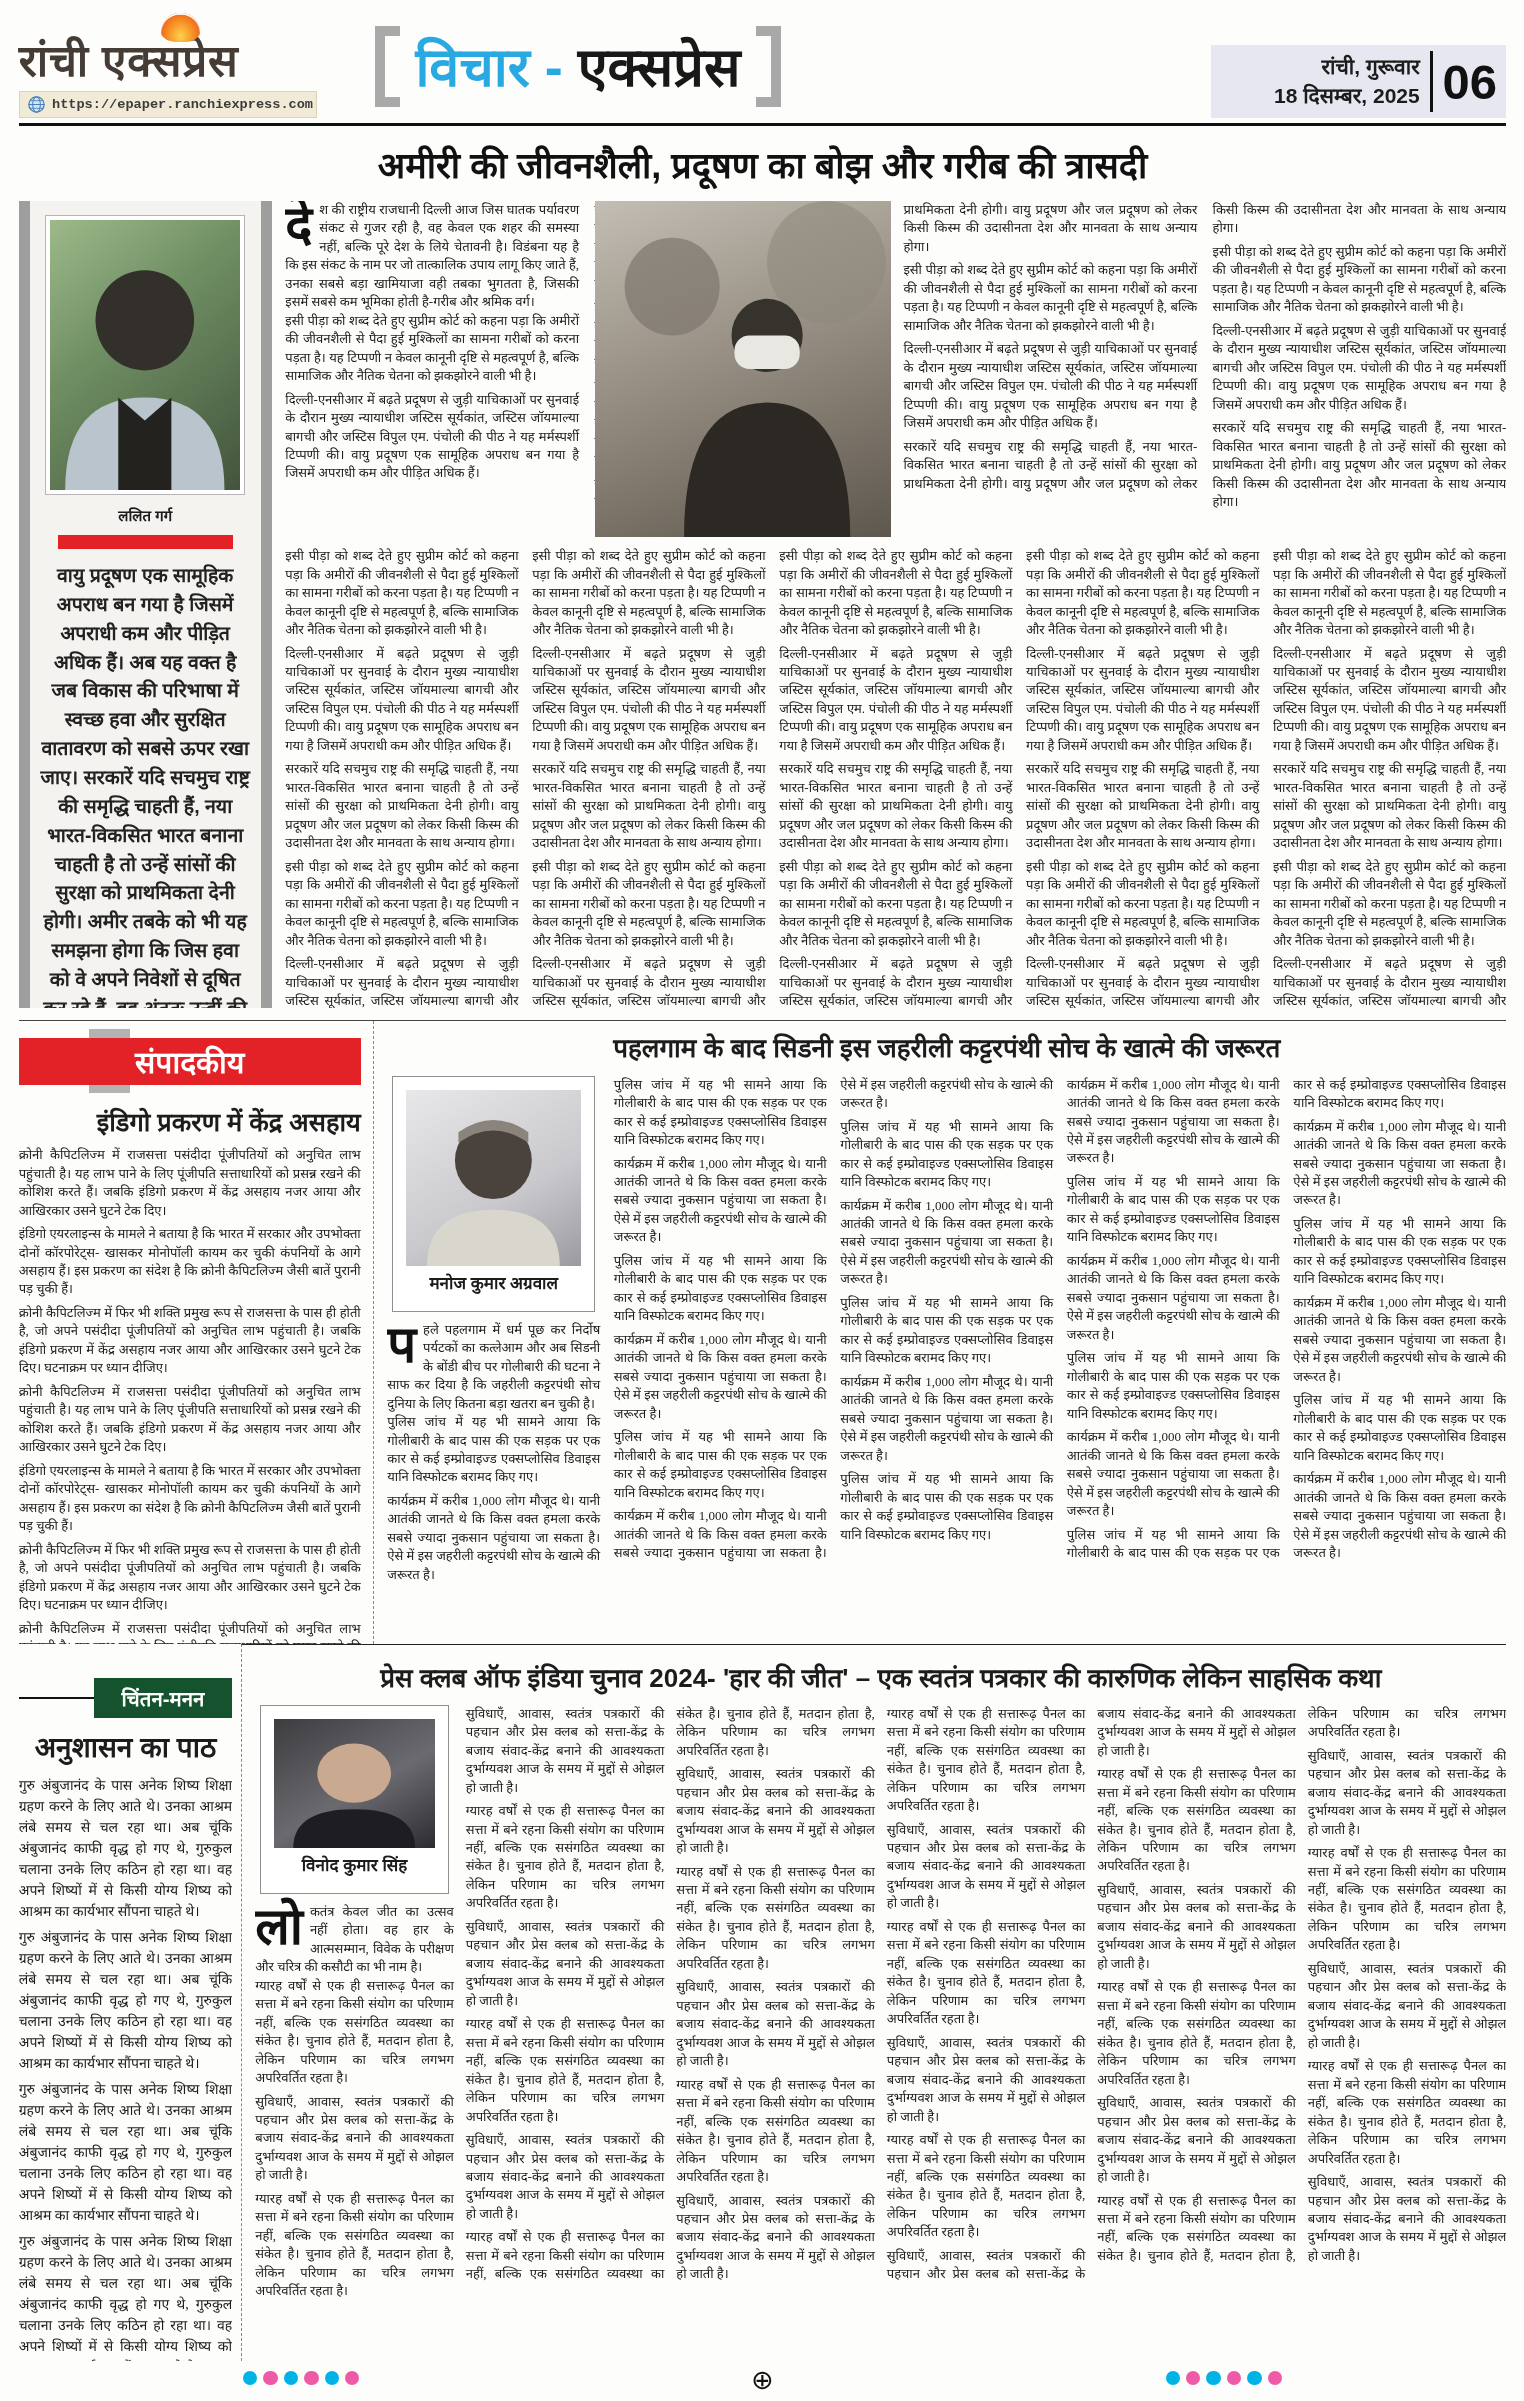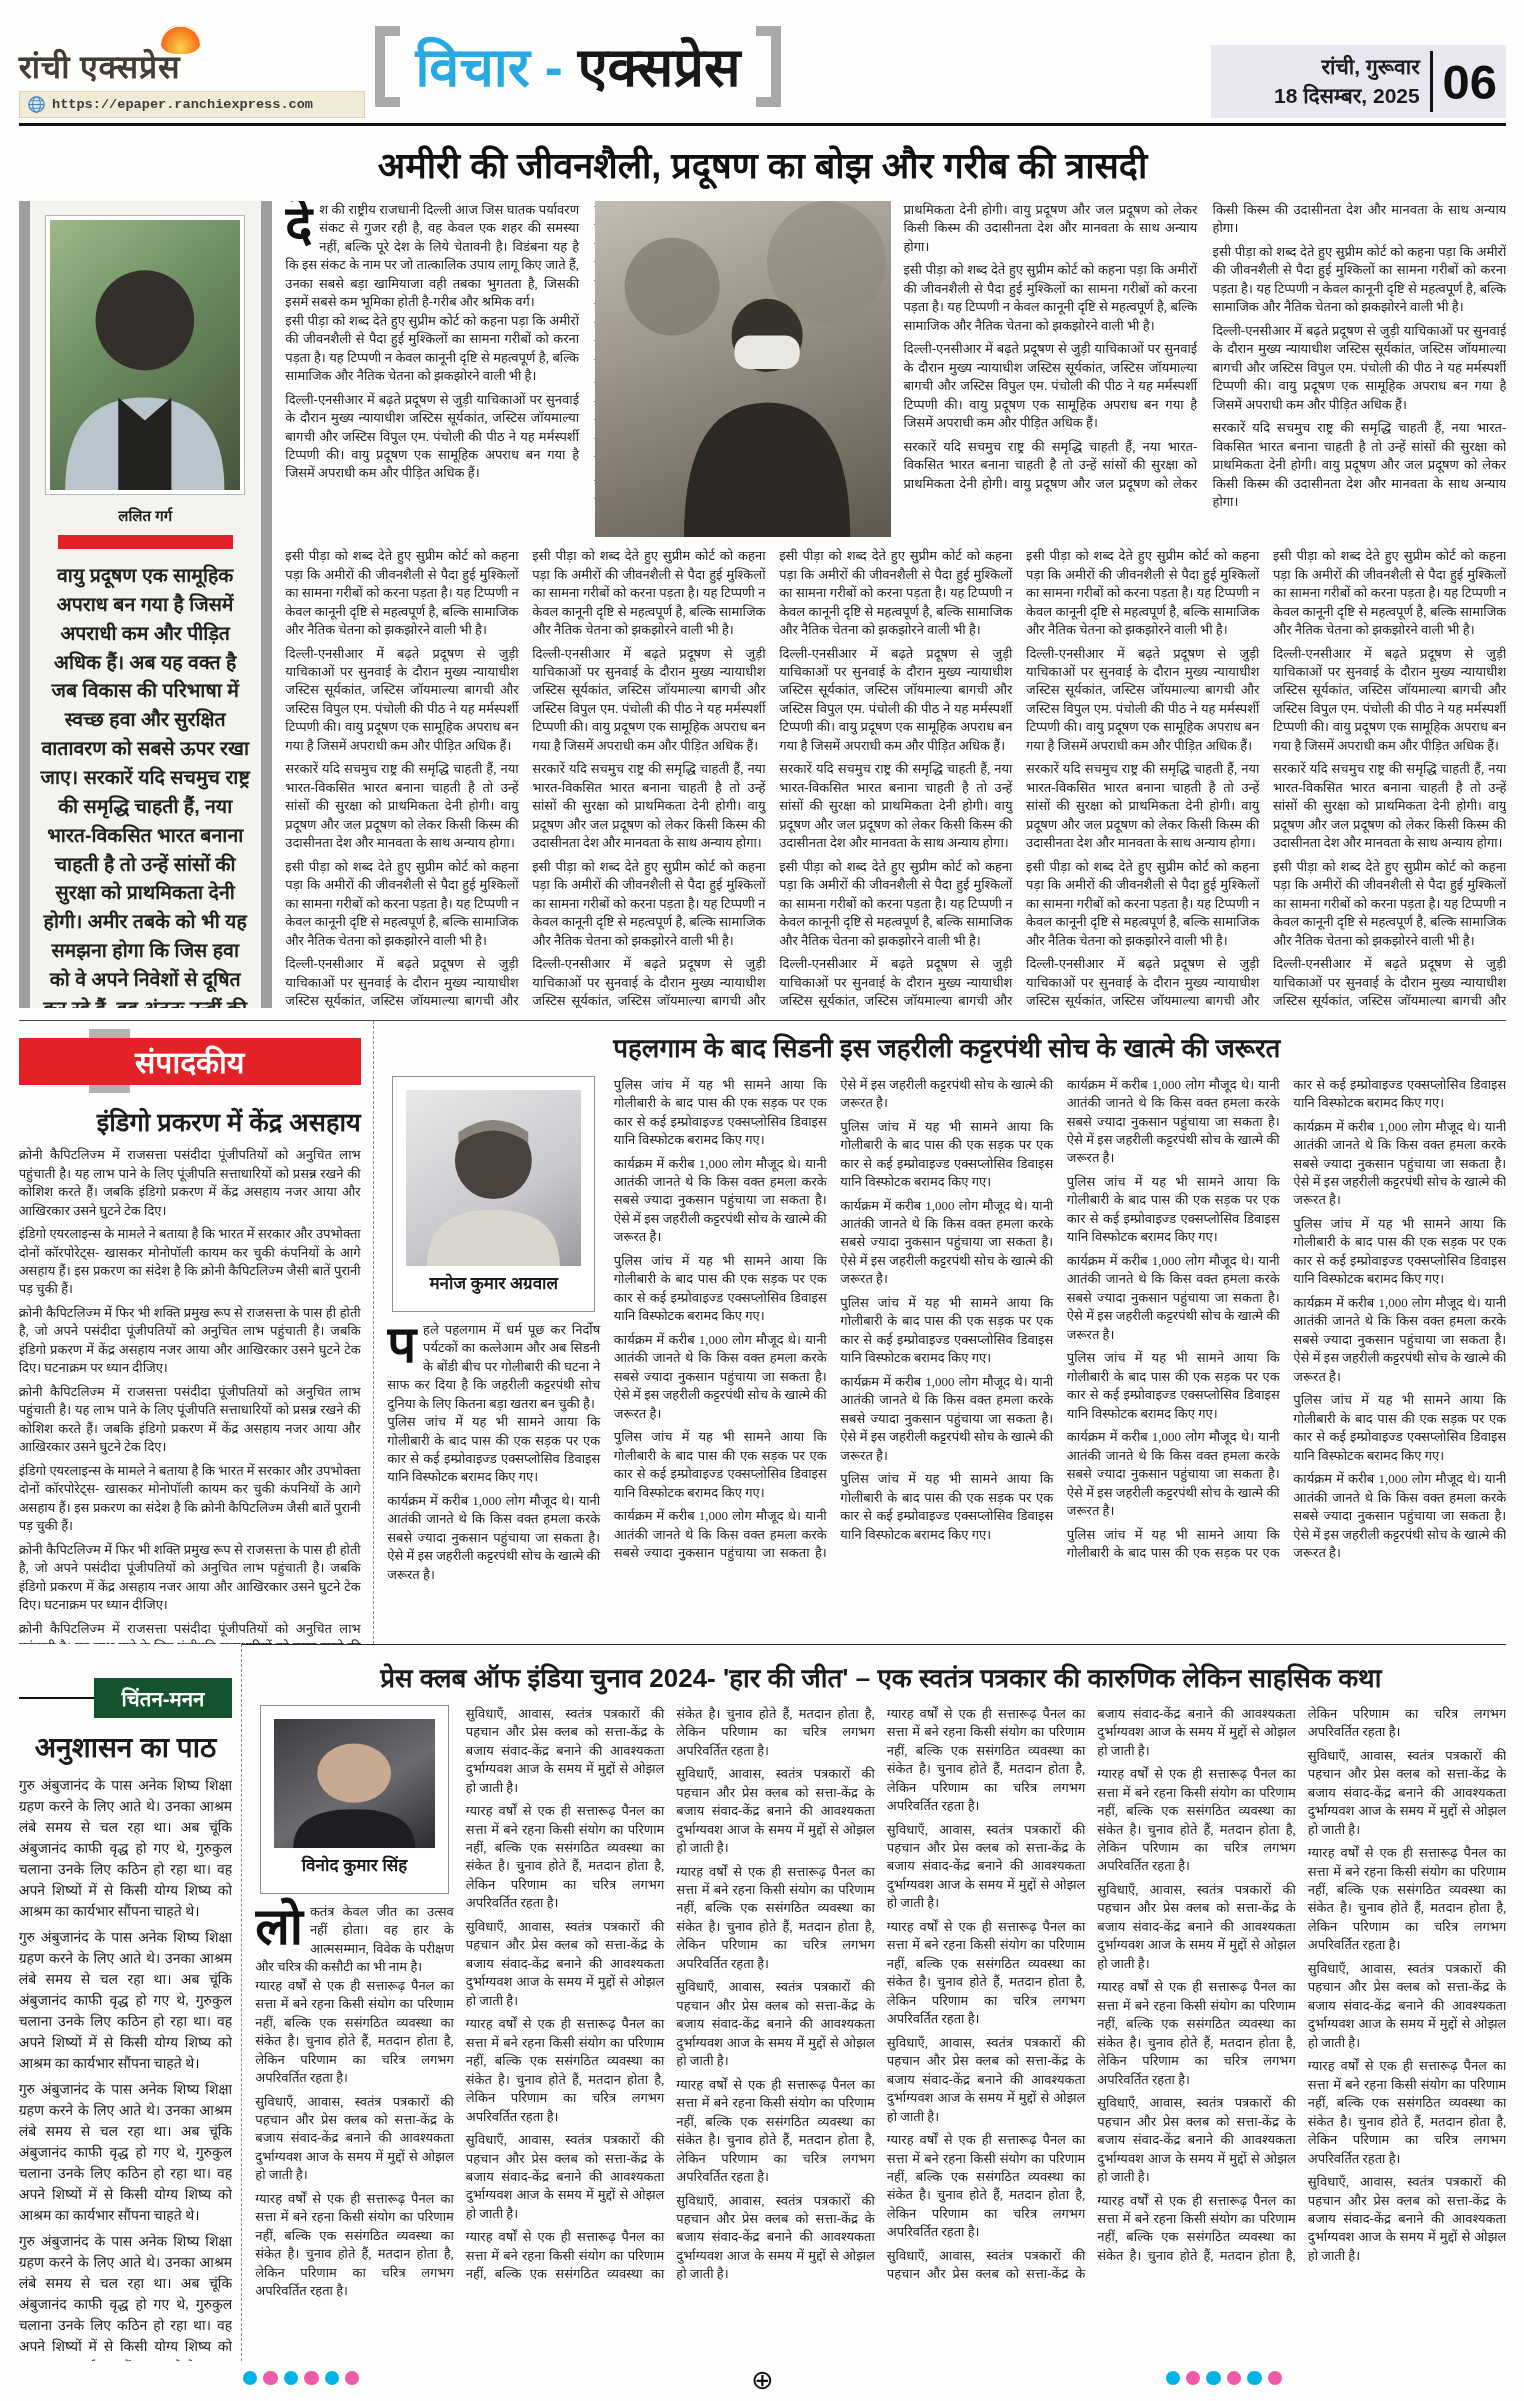--- a/index.html
+++ b/index.html
@@ -7,27 +7,27 @@
   .page {
     width:1525px; height:2401px; margin:0 auto; background:#fdfdfb;
     position:relative; font-family:"Liberation Serif", serif; color:#1c1c1c;
     overflow:hidden; padding:15.3px 18.7px 0 18.7px;
   }
 
   
   .header { display:flex; align-items:flex-end; gap:17px; height:103px; }
   .masthead { width:339px; position:relative; }
   .mast-title { font-family:"Liberation Sans", sans-serif; font-weight:bold;
-    font-size:32px; color:#453c35; letter-spacing:0.8px; line-height:1.05;margin-top:20px; }
+    font-size:44px; color:#453c35; letter-spacing:0.8px; line-height:1.05;margin-top:20px; }
   .flame { position:absolute; left:142px; top:-5.1px; width:39px; height:29px;
     background:radial-gradient(ellipse at 50% 80%, #ffd24a 0%, #f58220 55%, #e8401c 100%);
     border-radius:50% 50% 45% 45% / 70% 70% 35% 35%;
     box-shadow:0 1.7px 0 #fff inset; }
   .url-bar { margin-top:6.8px; background:#f1ead6; border:0.8px solid #ddd2b4;
-    width:346px; padding:4.2px 8.5px; display:flex; align-items:center; gap:6.8px;
+    width:298px; padding:4.2px 8.5px; display:flex; align-items:center; gap:6.8px;
     font-family:"Liberation Mono", monospace; font-size:13.6px; font-weight:bold; color:#3c3c3c; }
   .globe { width:17px; height:17px; flex:0 0 17px; }
   .section-wrap { flex:1; display:flex; align-items:center; gap:15.3px; height:100%; }
   .bracket { width:25.4px; height:81px; border:10.2px solid #a9a9a9; }
   .bracket.l { border-right:none; }
   .bracket.r { border-left:none; }
   .section-title { font-family:"Liberation Sans", sans-serif; font-weight:bold; font-size:54px; line-height:1; }
   .st-blue { color:#29a9e1; }
   .st-black { color:#181818; }
   .datebox { width:295px; height:73px; background:#e7e7f1; display:flex; align-items:center; }

